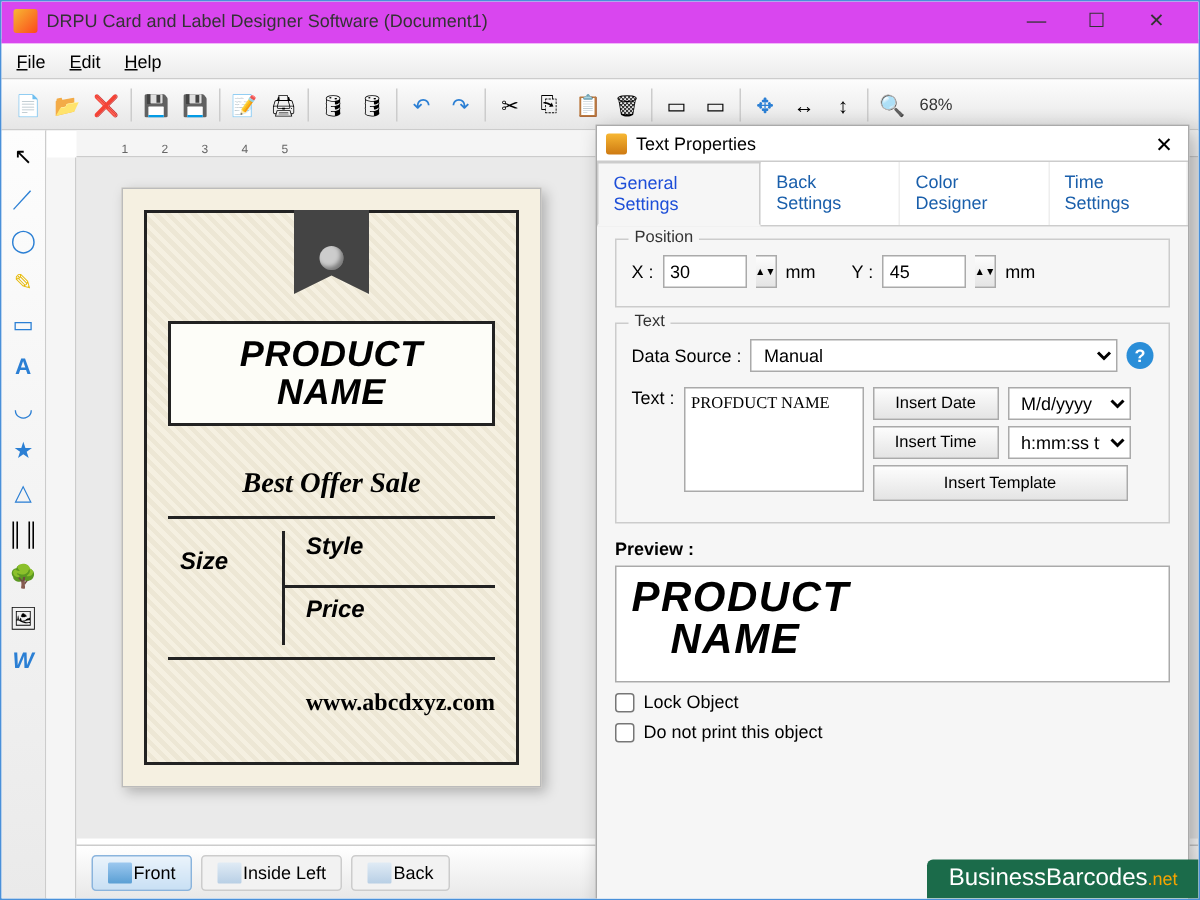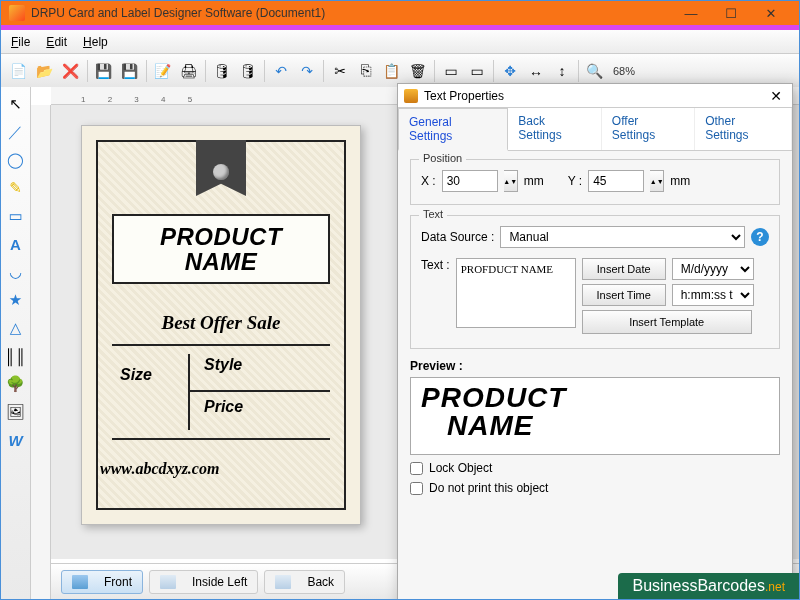--- a/index.html
+++ b/index.html
@@ -1,19 +1,19 @@
 <!DOCTYPE html>
 <html><head>
 <meta charset="utf-8">
 <style>
 * { box-sizing: border-box; margin: 0; padding: 0; font-family: "Segoe UI", Tahoma, sans-serif; }
 body { width: 800px; height: 600px; overflow: hidden; background: #fff; border: 1px solid #4a90d9; position: relative; }
 
 
-.titlebar { height: 28px; background: #f97316; display: flex; align-items: center; padding: 12px 8px; border-bottom: 5px solid #d946ef; }
+.titlebar { height: 28px; background: #d946ef; display: flex; align-items: center; padding: 12px 8px; border-bottom: 3px solid #d946ef; }
 .titlebar .app-icon { width: 16px; height: 16px; background: linear-gradient(135deg,#f7b733,#fc4a1a); border-radius: 2px; margin-right: 6px; }
 .titlebar .title { font-size: 12px; color: #333; flex: 1; }
 .win-btns { display: flex; gap: 0; }
 .win-btn { width: 40px; height: 24px; display: flex; align-items: center; justify-content: center; font-size: 13px; color: #333; cursor: pointer; }
 
 
 .menubar { height: 24px; background: linear-gradient(#fdfdfd,#ececec); display: flex; align-items: center; padding: 0 10px; font-size: 12px; gap: 16px; border-bottom: 1px solid #ccc; }
 .menubar span u { text-decoration: underline; }
 
 
@@ -40,25 +40,25 @@
 .prod-box .big { font-family: Impact, "Arial Black", sans-serif; font-size: 24px; font-weight: 900; font-style: italic; line-height: 1.05; letter-spacing: 0.5px; }
 .offer { position: absolute; top: 170px; left: 14px; right: 14px; text-align: center; font-family: Georgia, serif; font-style: italic; font-weight: bold; font-size: 19px; }
 .hr1 { position: absolute; top: 202px; left: 14px; right: 14px; height: 2px; background: #222; }
 .grid3 { position: absolute; top: 212px; left: 14px; right: 14px; height: 80px; font-family: Georgia, serif; font-style: italic; font-size: 16px; font-weight: bold; }
 .grid3 .cell-size { position:absolute; left:8px; top:12px; }
 .grid3 .cell-style { position:absolute; left:92px; top:2px; }
 .grid3 .cell-price { position:absolute; left:92px; top:44px; }
 .grid3 .vline { position:absolute; left:76px; top:0; width:2px; height:76px; background:#222; }
 .grid3 .hline { position:absolute; left:76px; right:0; top:36px; height:2px; background:#222; }
 .hr2 { position: absolute; top: 296px; left: 14px; right: 14px; height: 2px; background: #222; }
-.url { position: absolute; top: 318px; left: 2px; right: 14px; text-align: left; font-family: Georgia, serif; font-style: italic; font-weight: bold; font-size: 16px; }
+.url { position: absolute; top: 318px; left: 2px; right: 14px; text-align: right; font-family: Georgia, serif; font-weight: bold; font-size: 16px; }
 
 
 .page-tabs { position: absolute; bottom: 0; left: 20px; right: 0; height: 36px; background: linear-gradient(#fff,#e8e8e8); border-top: 1px solid #ccc; display: flex; align-items: center; padding: 0 10px; gap: 6px; font-size: 12px; }
-.page-tab { display: flex; align-items: center; gap: 16px; padding: 4px 10px; border: 1px solid #8ab4dd; background: linear-gradient(#eaf3fb,#c9e0f4); border-radius: 3px; cursor: pointer; }
+.page-tab { display: flex; align-items: center; gap: 1px; padding: 4px 10px; border: 1px solid #8ab4dd; background: linear-gradient(#eaf3fb,#c9e0f4); border-radius: 3px; cursor: pointer; }
 .page-tab.inactive { background: #f2f2f2; border-color: #ccc; }
 .pt-ico { width: 16px; height: 14px; background: linear-gradient(#9cc8ef,#5a9fd4); border-radius: 1px; display:inline-block; }
 .page-tab.inactive .pt-ico { background: linear-gradient(#e0ebf5,#b8cfe5); }
 
 
 .watermark { position: absolute; right: 0; bottom: 0; background: #1b6b4a; color: #fff; font-size: 16px; padding: 4px 14px; font-family: Arial; border-top-left-radius: 4px; }
 .watermark .net { color: #f7a400; font-size: 12px; }
 
 
 .dialog { position: absolute; top: 82px; left: 396px; width: 396px; height: 563px; background: #f6f6f6; border: 1px solid #aaa; box-shadow: 4px 4px 14px rgba(0,0,0,0.3); font-size: 12px; }
@@ -200,22 +200,22 @@
 
 <div class="dialog">
   <div class="dlg-title">
     <div class="icon"></div>
     <span>Text Properties</span>
     <div class="x">✕</div>
   </div>
   <div class="tabs">
     <div class="tab active">General Settings</div>
     <div class="tab">Back Settings</div>
-    <div class="tab">Offer Settings</div>
-    <div class="tab">Other Settings</div>
+    <div class="tab">Color Designer</div>
+    <div class="tab">Time Settings</div>
   </div>
   <div class="dlg-body">
     <div class="fieldset">
       <div class="legend">Position</div>
       <div class="row">
         <span>X :</span>
         <input class="num-in" value="30" style="">
         <div class="spin">▲▼</div>
         <span>mm</span>
         <span style="width:12px"></span>

